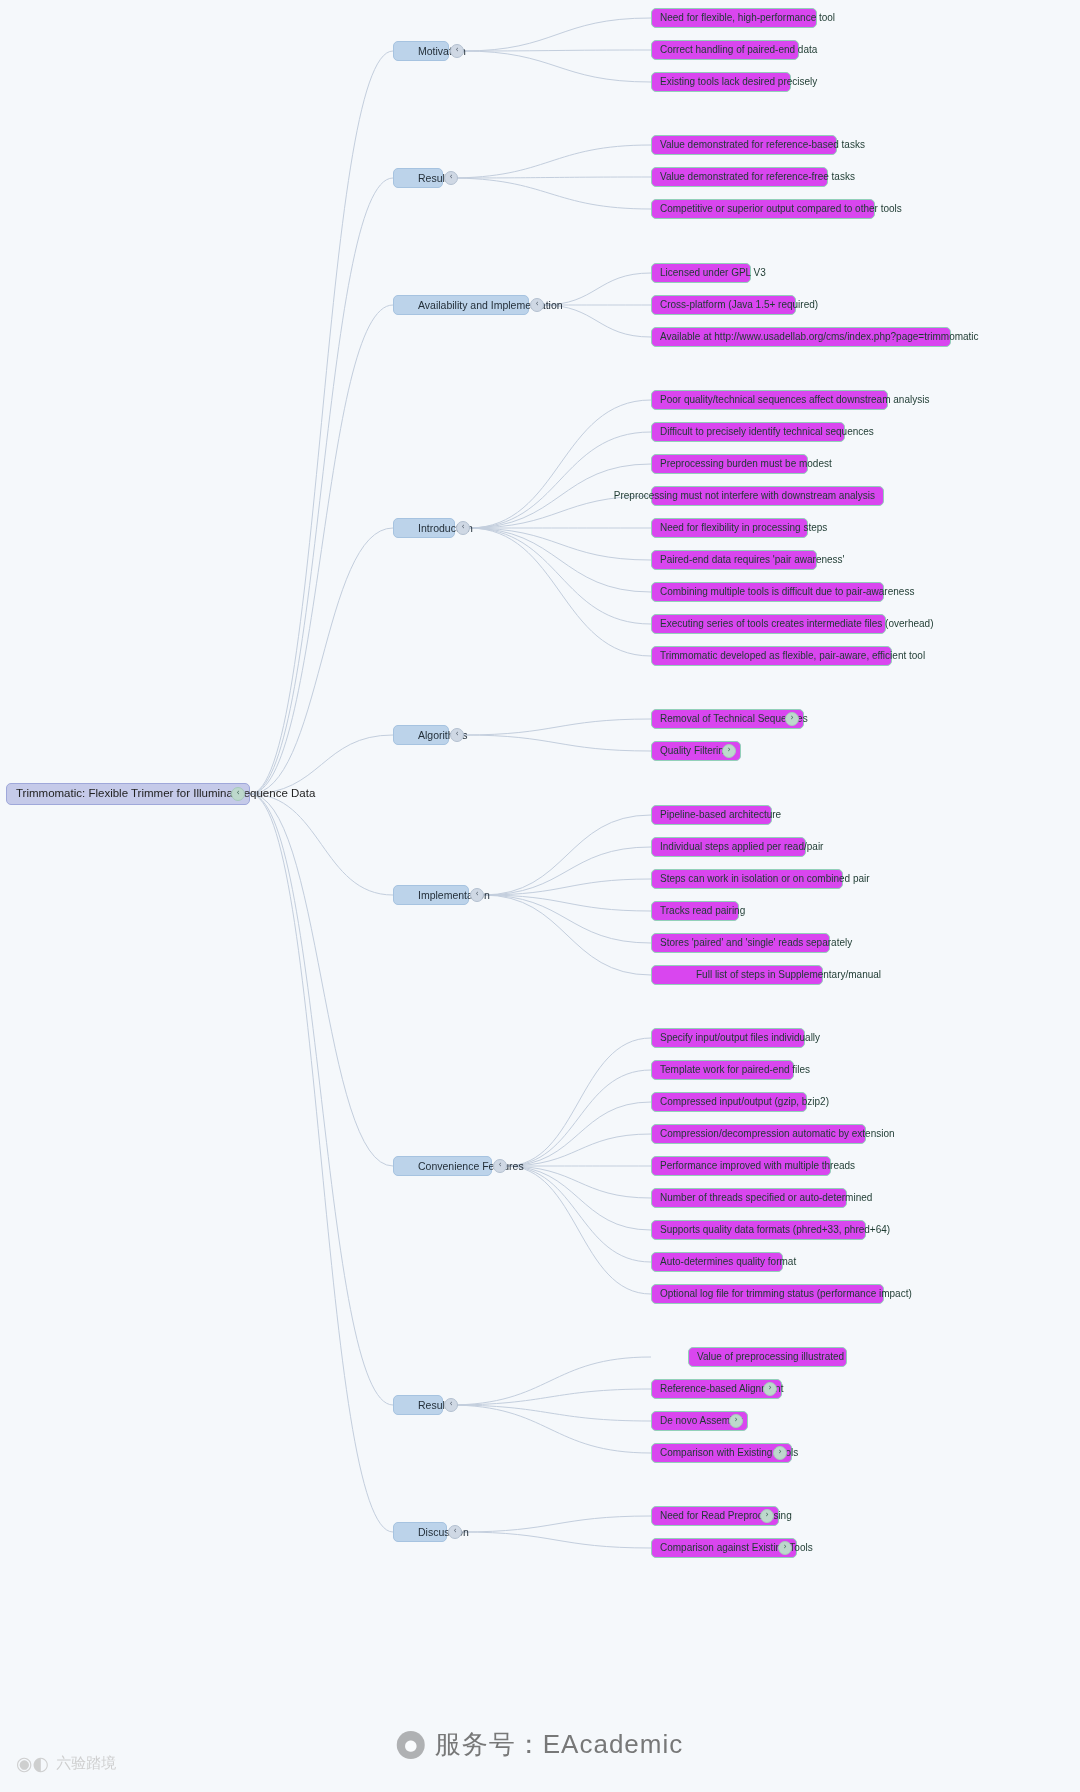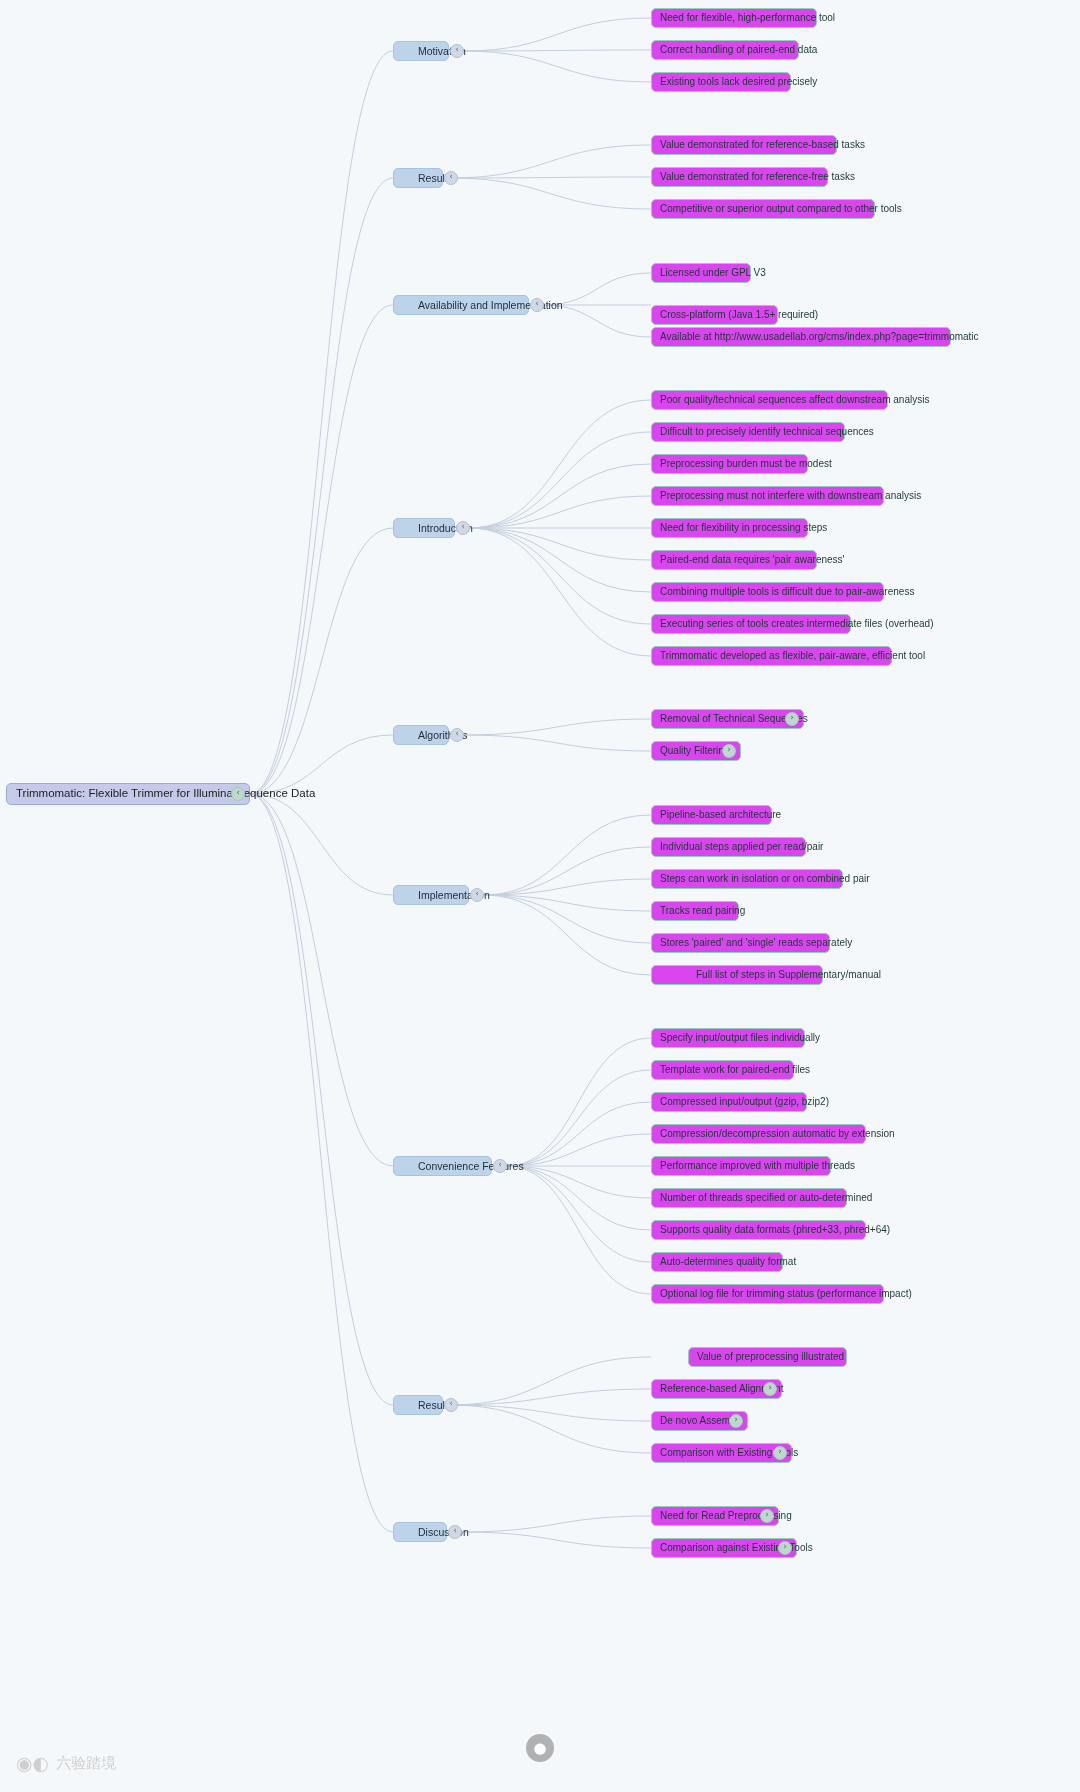--- a/index.html
+++ b/index.html
@@ -170,52 +170,52 @@
       <div class="node leaf" style="left: 651px; top: 199px; width: 224px;">
         <span class="txt">Competitive or superior output compared to other tools</span>
       </div>
       <div class="node branch" style="left: 393px; top: 295px; width: 136px;">
         <span class="txt">Availability and Implementation</span>
         <span class="toggle">‹</span>
       </div>
       <div class="node leaf" style="left: 651px; top: 263px; width: 100px;">
         <span class="txt">Licensed under GPL V3</span>
       </div>
-      <div class="node leaf" style="left: 651px; top: 295px; width: 127px; margin-top: 10px;">
+      <div class="node leaf" style="left: 651px; top: 295px; width: 145px;">
         <span class="txt">Cross-platform (Java 1.5+ required)</span>
       </div>
       <div class="node leaf" style="left: 651px; top: 327px; width: 300px;">
         <span class="txt">Available at http://www.usadellab.org/cms/index.php?page=trimmomatic</span>
       </div>
       <div class="node branch" style="left: 393px; top: 518px; width: 62px;">
         <span class="txt">Introduction</span>
         <span class="toggle">‹</span>
       </div>
       <div class="node leaf" style="left: 651px; top: 390px; width: 237px;">
         <span class="txt">Poor quality/technical sequences affect downstream analysis</span>
       </div>
       <div class="node leaf" style="left: 651px; top: 422px; width: 194px;">
         <span class="txt">Difficult to precisely identify technical sequences</span>
       </div>
       <div class="node leaf" style="left: 651px; top: 454px; width: 157px;">
         <span class="txt">Preprocessing burden must be modest</span>
       </div>
-      <div class="node leaf" style="left: 651px; top: 486px; width: 233px;">
+      <div class="node leaf" style="left: 651px; top: 486px; width: 233px; justify-content: flex-end;">
         <span class="txt">Preprocessing must not interfere with downstream analysis</span>
       </div>
       <div class="node leaf" style="left: 651px; top: 518px; width: 157px;">
         <span class="txt">Need for flexibility in processing steps</span>
       </div>
       <div class="node leaf" style="left: 651px; top: 550px; width: 166px;">
         <span class="txt">Paired-end data requires 'pair awareness'</span>
       </div>
       <div class="node leaf" style="left: 651px; top: 582px; width: 233px;">
         <span class="txt">Combining multiple tools is difficult due to pair-awareness</span>
       </div>
-      <div class="node leaf" style="left: 651px; top: 614px; width: 200px;">
+      <div class="node leaf" style="left: 651px; top: 614px; width: 235px;">
         <span class="txt">Executing series of tools creates intermediate files (overhead)</span>
       </div>
       <div class="node leaf" style="left: 651px; top: 646px; width: 241px;">
         <span class="txt">Trimmomatic developed as flexible, pair-aware, efficient tool</span>
       </div>
       <div class="node branch" style="left: 393px; top: 725px; width: 56px;">
         <span class="txt">Algorithms</span>
         <span class="toggle">‹</span>
       </div>
       <div class="node leaf" style="left: 651px; top: 709px; width: 153px;">
@@ -316,14 +316,15 @@
       </div>
     </div>
 
   <div class="wm-left">
     <span class="glyph">◉◐</span>
     <span>六验踏境</span>
   </div>
 
   <div class="wm-center">
     <span class="bubble">●</span>
+    <span class="wtext">服务号：EAcademic</span>
   </div>
 </div>
 
 </body></html>

